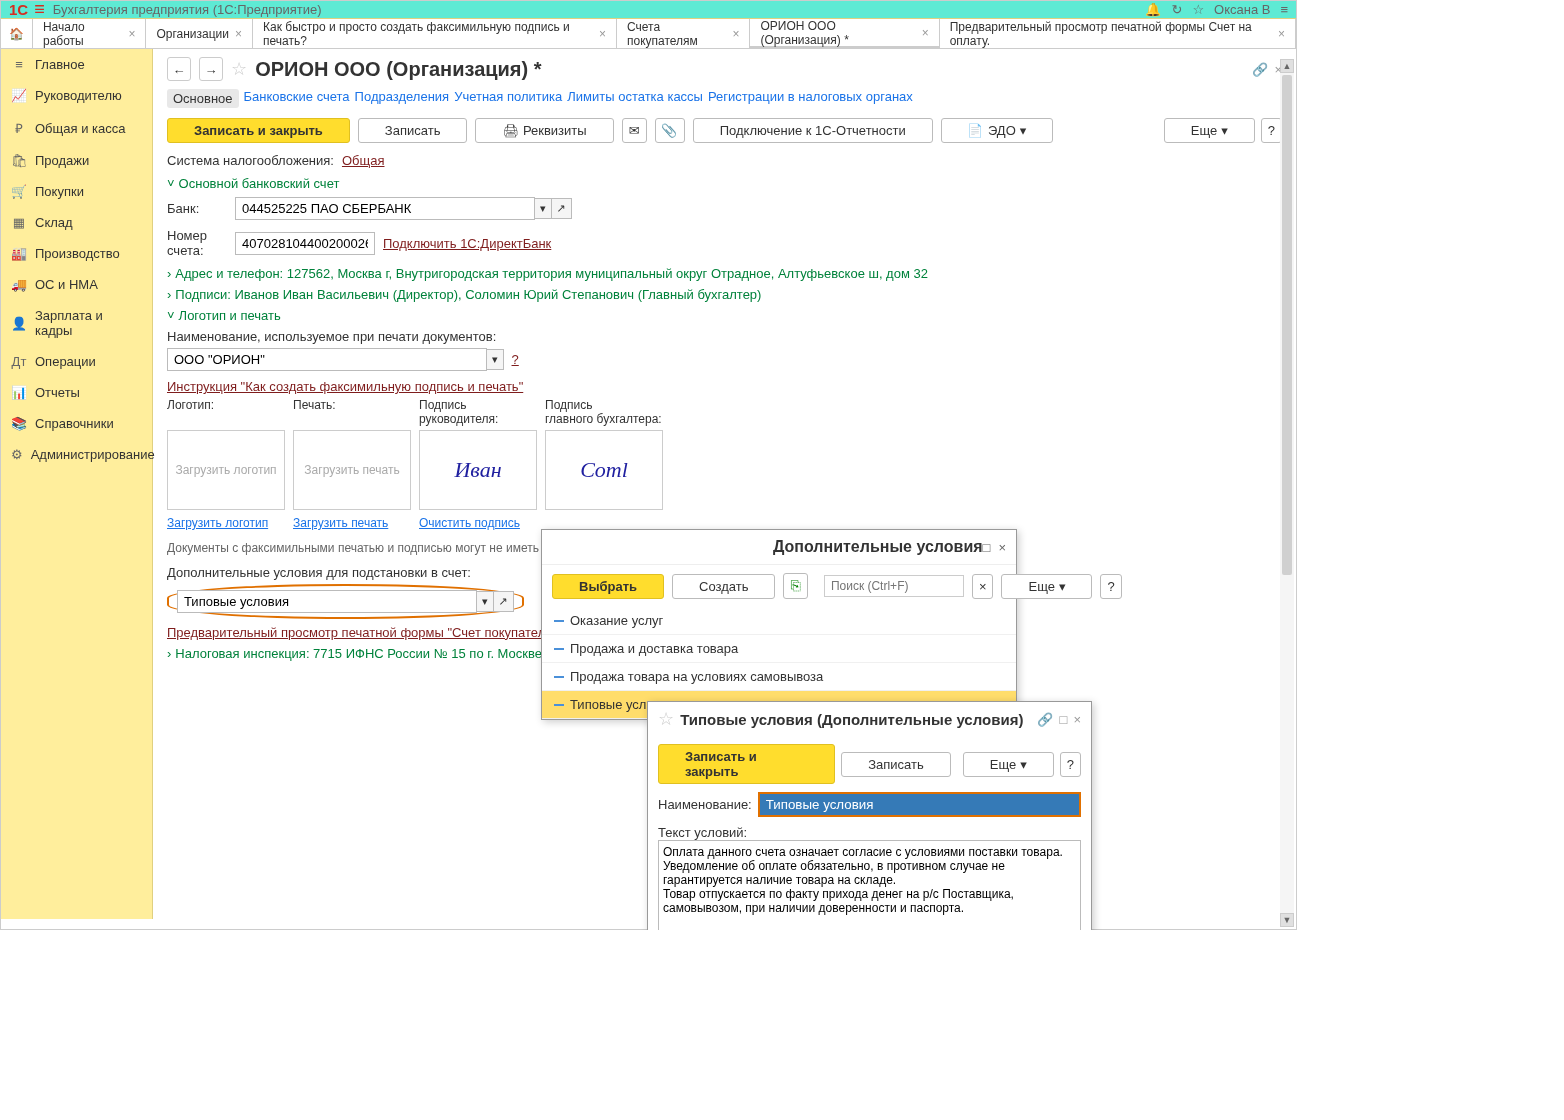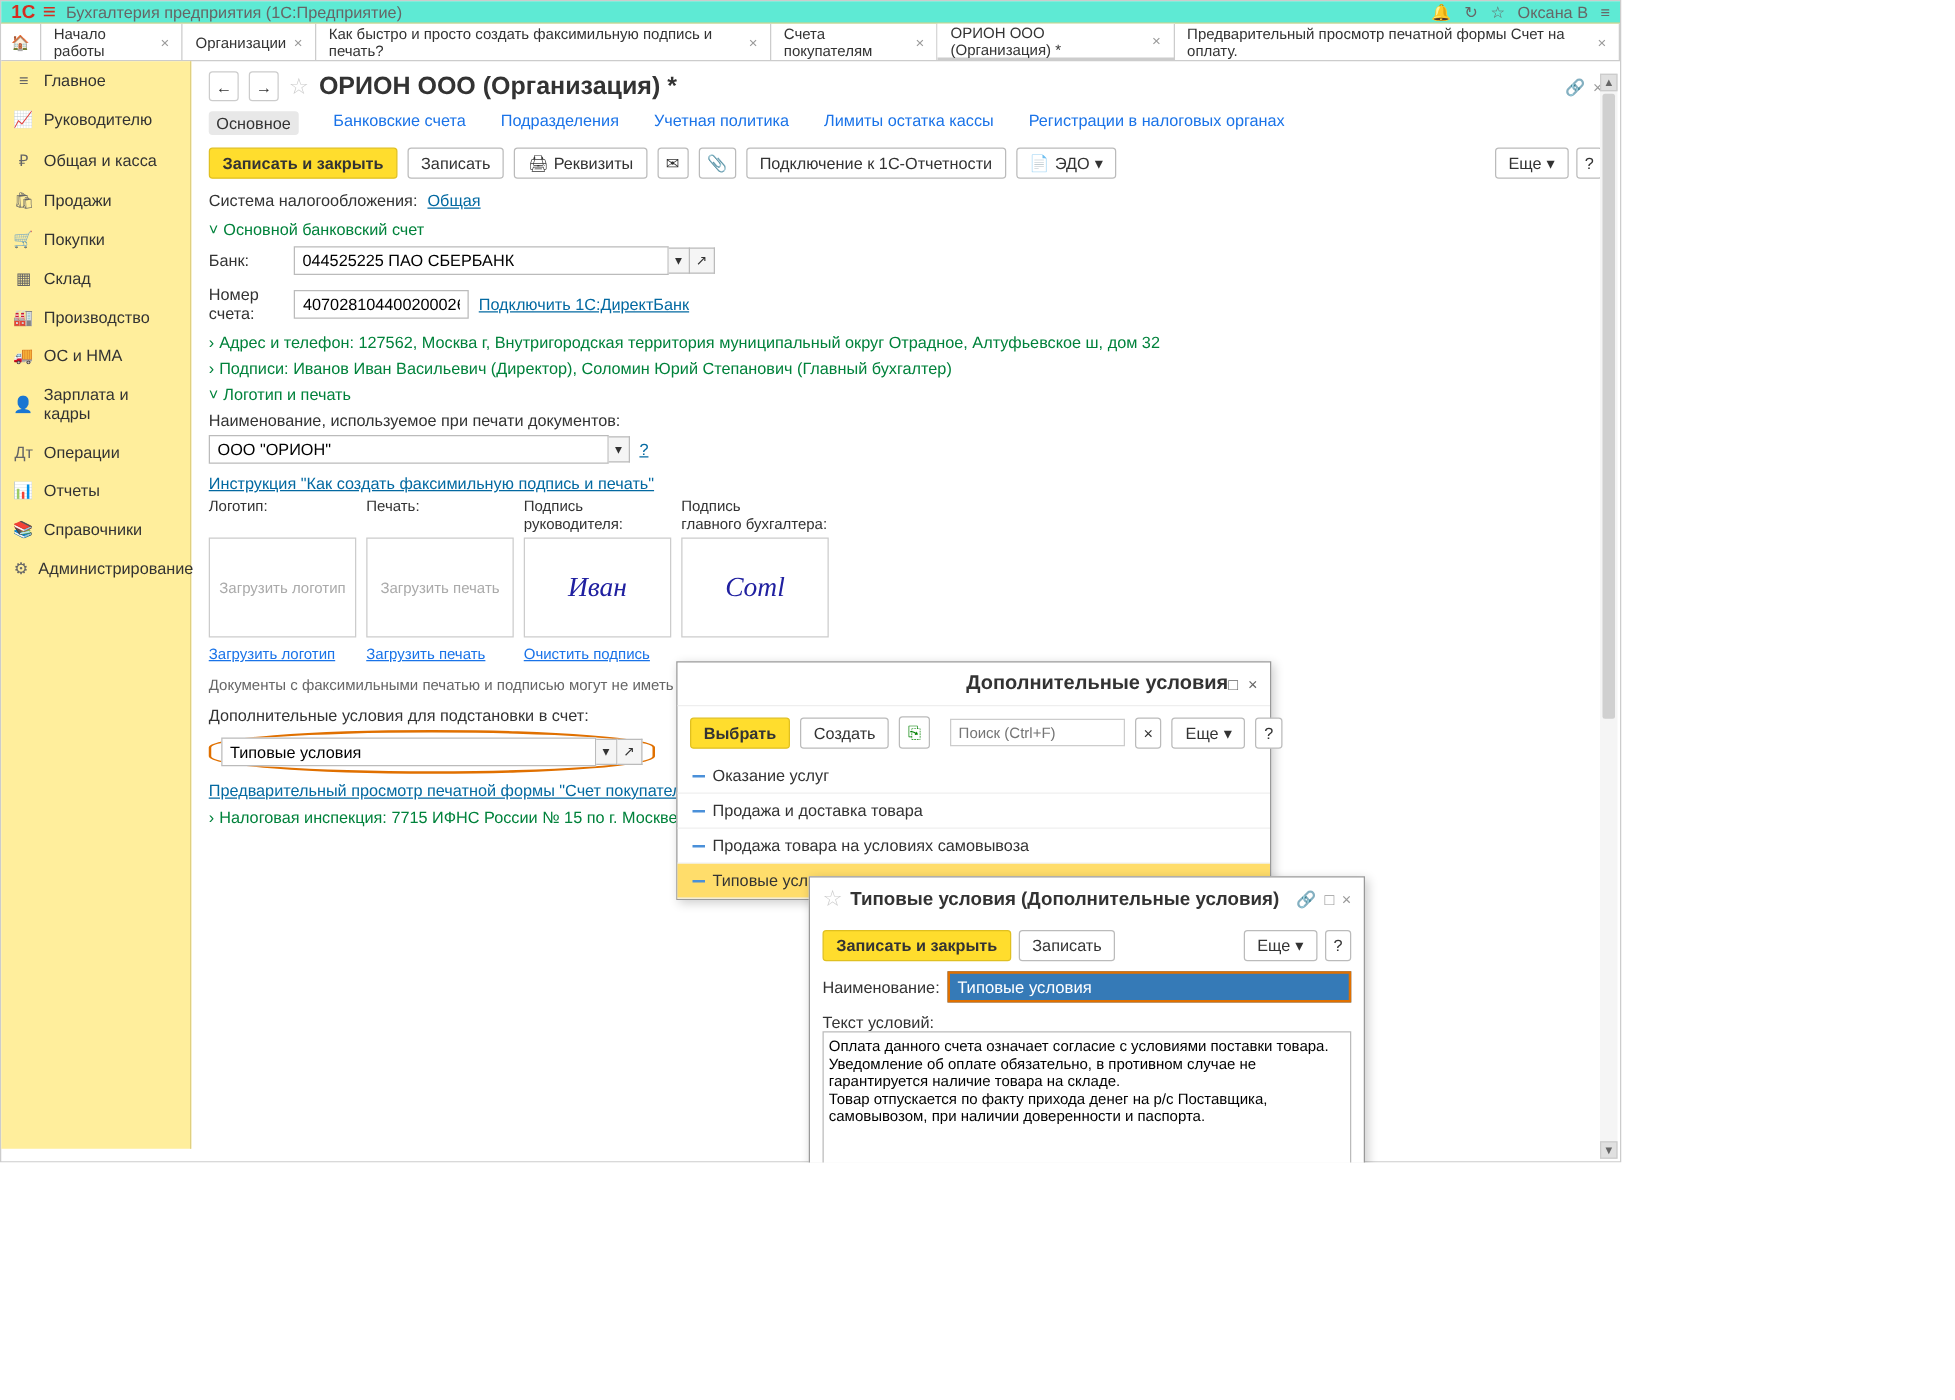--- a/index.html
+++ b/index.html
@@ -19,31 +19,31 @@
 .main { display: flex; height: calc(100% - 58px); }
 .sidebar { width: 152px; background: #ffee9c; border-right: 1px solid #e0d080; }
 .side-item { padding: 8px 10px; display: flex; align-items: center; gap: 8px; cursor: pointer; font-size: 13px; color: #333; }
 .side-icon { width: 16px; text-align: center; color: #666; }
 .content { flex: 1; padding: 8px 14px; overflow: hidden; position: relative; }
 .pg-header { display: flex; align-items: center; gap: 8px; margin-bottom: 8px; }
 .nav-btn { width: 24px; height: 24px; border: 1px solid #ccc; background: #fff; border-radius: 3px; display: inline-flex; align-items: center; justify-content: center; cursor: pointer; }
 .star { color: #ccc; font-size: 18px; }
 .pg-title { font-size: 20px; font-weight: bold; }
 .pg-right { margin-left: auto; display: flex; gap: 6px; }
-.subtabs { display: flex; gap: 28px; margin-bottom: 10px; font-size: 13px; }
+.subtabs { display: flex; gap: 5px; margin-bottom: 10px; font-size: 13px; }
 .subtabs a { color: #1a73e8; text-decoration: none; cursor: pointer; }
 .subtabs .active-st { background: #e8e8e8; color: #333; padding: 2px 6px; border-radius: 3px; }
 .toolbar { display: flex; gap: 8px; align-items: center; margin-bottom: 10px; }
-.btn { border: 1px solid #bbb; background: #fff; padding: 4px 10px; border-radius: 3px; cursor: pointer; font-size: 13px; display: inline-flex; align-items: center; gap: 4px; }
+.btn { border: 1px solid #bbb; background: #fff; padding: 4px 26px; border-radius: 3px; cursor: pointer; font-size: 13px; display: inline-flex; align-items: center; gap: 4px; }
 .btn.yellow { background: #ffdd2d; border-color: #e0c020; font-weight: bold; }
 .btn.icon-only { padding: 4px 6px; }
 .toolbar-right { margin-left: auto; display: flex; gap: 6px; }
 .form-row { display: flex; align-items: center; gap: 8px; margin-bottom: 8px; font-size: 13px; }
 .form-row label { min-width: auto; color: #333; }
-.link { color: #0369a1; text-decoration: underline; cursor: pointer; }
+.link { color: #7f1d1d; text-decoration: underline; cursor: pointer; }
 .collapse { color: #00823b; cursor: pointer; display: flex; align-items: center; gap: 4px; margin: 6px 0; }
 .input-combo { display: flex; align-items: center; }
 .input-combo input { border: 1px solid #bbb; padding: 3px 6px; font-size: 13px; }
 .input-combo .drop, .input-combo .open { border: 1px solid #bbb; border-left: none; padding: 3px 5px; cursor: pointer; font-size: 11px; background: #f5f5f5; }
 .checkbox-row { display: flex; align-items: center; gap: 6px; margin-bottom: 8px; }
 .checkbox-row input { width: 14px; height: 14px; }
 .sig-row { display: flex; gap: 6px; margin-top: 4px; }
 .sig-col { width: 120px; }
 .sig-label { font-size: 12px; margin-bottom: 4px; min-height: 28px; }
 .sig-box { width: 118px; height: 80px; border: 1px solid #ccc; display: flex; align-items: center; justify-content: center; color: #aaa; font-size: 12px; text-align: center; }

